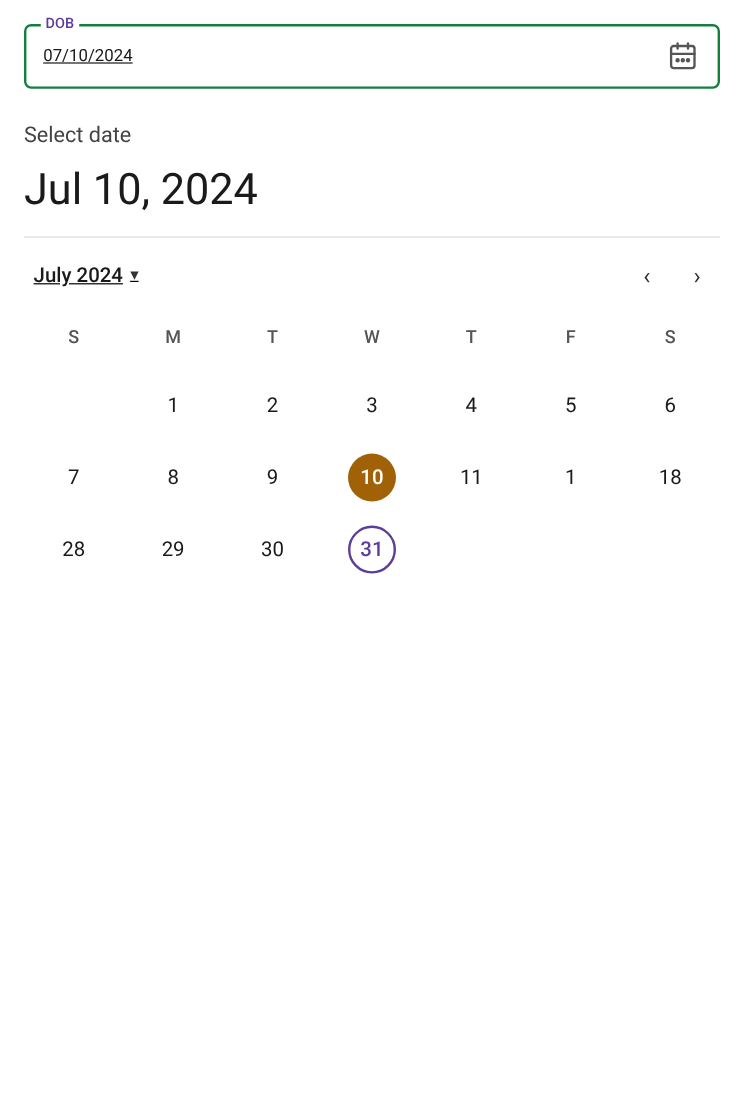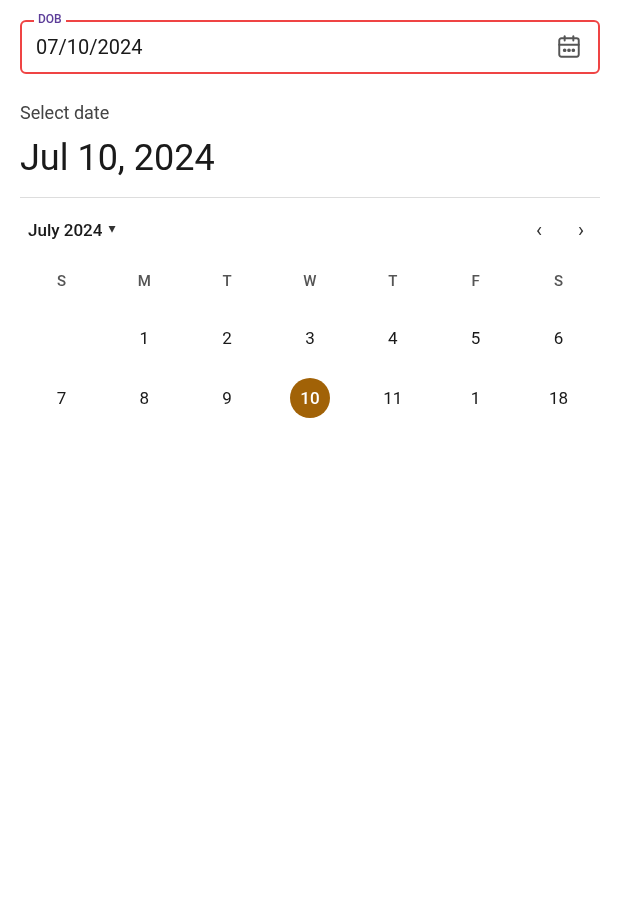--- a/index.html
+++ b/index.html
@@ -11,21 +11,21 @@
 
     body {
       background: #ffffff;
       width: 620px;
       min-height: 924px;
       padding: 20px;
     }
 
     .dob-field-wrapper {
       position: relative;
-      border: 2px solid #ef4444;
+      border: 2px solid #15803d;
       border-radius: 6px;
       padding: 10px 14px 10px 14px;
       margin-bottom: 28px;
       background: #fff;
     }
 
     .dob-label {
       position: absolute;
       top: -10px;
       left: 12px;
@@ -36,23 +36,24 @@
       padding: 0 4px;
     }
 
     .dob-input-row {
       display: flex;
       align-items: center;
       justify-content: space-between;
     }
 
     .dob-value {
-      font-size: 20px;
+      font-size: 14px;
       color: #1a1a1a;
       font-weight: 400;
+      text-decoration: underline;
     }
 
     .calendar-icon-btn {
       background: none;
       border: none;
       cursor: pointer;
       color: #555;
       padding: 2px;
       display: flex;
       align-items: center;
@@ -87,20 +88,21 @@
       display: flex;
       align-items: center;
       justify-content: space-between;
       margin-bottom: 22px;
       padding: 0 8px;
     }
 
     .month-nav-left {
       display: flex;
       gap: 6px;
+      text-decoration: underline;
     }
 
     .month-year-label {
       font-size: 17px;
       font-weight: 500;
       color: #1a1a1a;
     }
 
     .dropdown-arrow {
       color: #333;
@@ -233,14 +235,23 @@
       </tr>
       <tr>
         <td class="day-cell"><span class="day-number">7</span></td>
         <td class="day-cell"><span class="day-number">8</span></td>
         <td class="day-cell"><span class="day-number">9</span></td>
         <td class="day-cell day-selected"><span class="day-number">10</span></td>
         <td class="day-cell"><span class="day-number">11</span></td>
         <td class="day-cell"><span class="day-number">1</span></td>
         <td class="day-cell"><span class="day-number">18</span></td>
       </tr>
+      <tr>
+        <td class="day-cell"><span class="day-number">28</span></td>
+        <td class="day-cell"><span class="day-number">29</span></td>
+        <td class="day-cell"><span class="day-number">30</span></td>
+        <td class="day-cell day-today-outline"><span class="day-number">31</span></td>
+        <td class="day-cell"></td>
+        <td class="day-cell"></td>
+        <td class="day-cell"></td>
+      </tr>
     </tbody>
 </table>
 
 </body></html>

